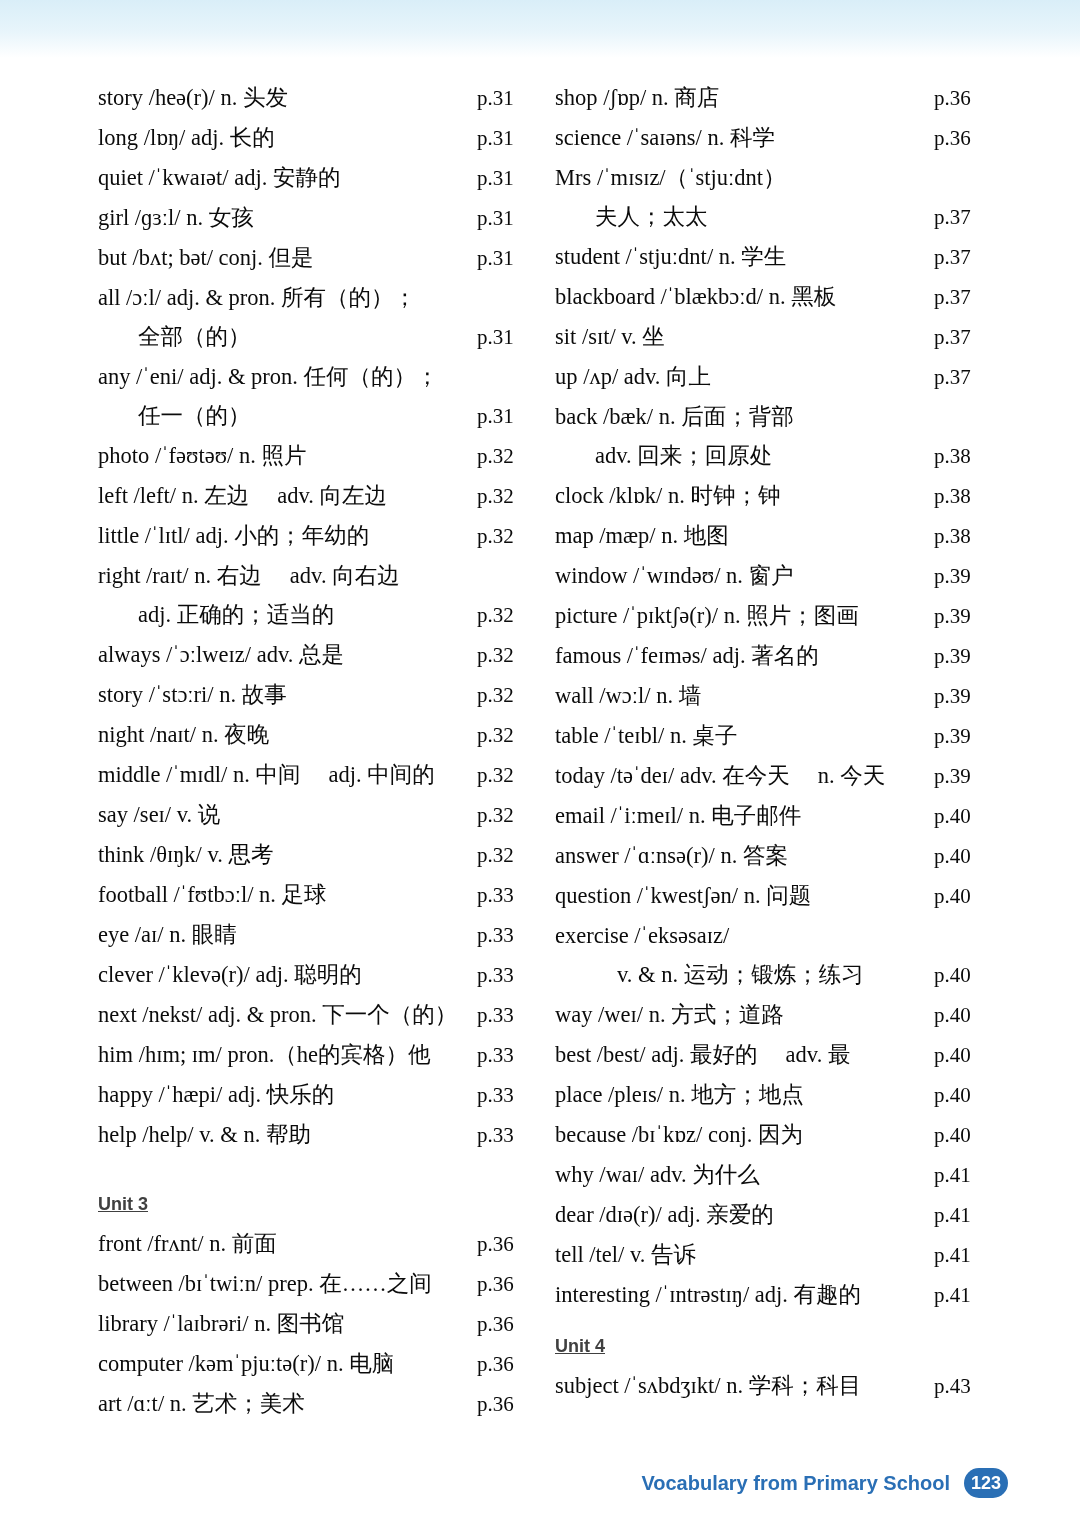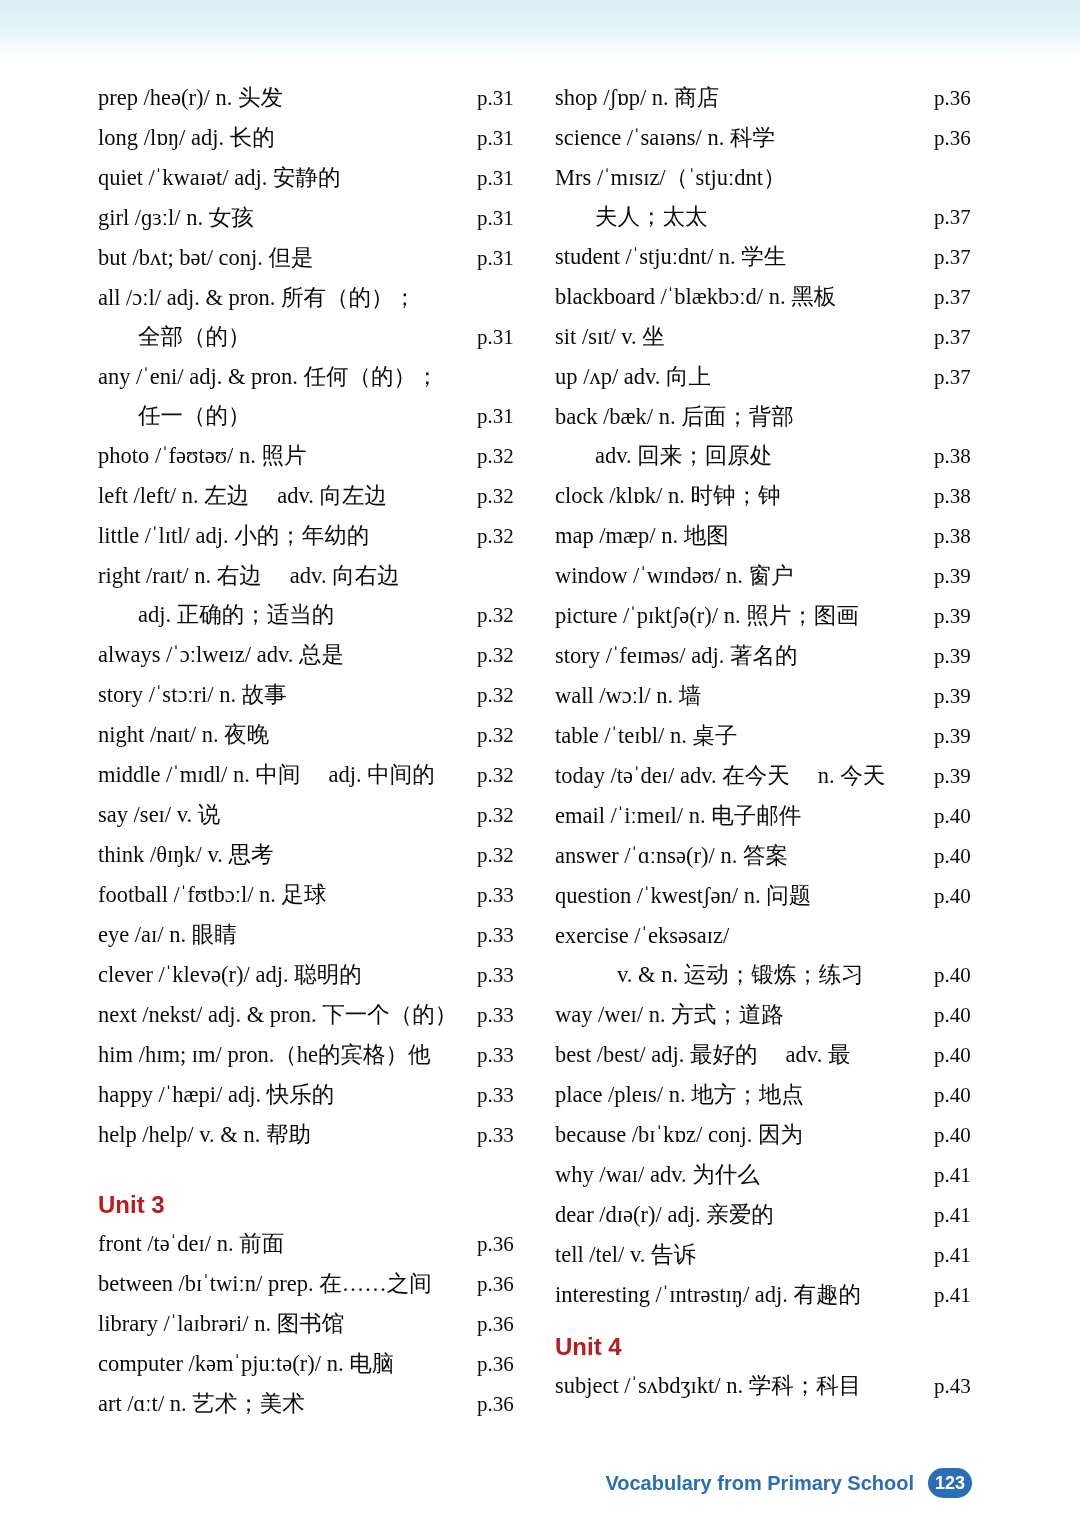--- a/index.html
+++ b/index.html
@@ -60,35 +60,36 @@
     flex: 0 0 66px;
     margin-left: 8px;
   }
   .col-left .pg { margin-left: 16px; }
   .indent { padding-left: 40px; }
   .indent2 { padding-left: 62px; }
 
   .unit-head {
     font-family: "Liberation Sans", sans-serif;
     font-weight: bold;
-    font-size: 24px;
-    color: #b91c1c;
+    font-size: 18px;
+    color: #404040;
     height: 39px;
     line-height: 39px;
+    text-decoration: underline;
   }
   .spacer-lg { height: 30px; }
   .spacer-sm { height: 12px; }
 
   .footer {
     position: absolute;
     left: 0;
     bottom: 26px;
     width: 1080px;
     text-align: right;
-    padding-right: 108px;
+    padding-right: 72px;
     box-sizing: border-box;
   }
   .footer-text {
     font-family: "Liberation Sans", sans-serif;
     font-weight: bold;
     font-size: 20px;
     color: #2a6fb5;
     vertical-align: middle;
   }
   .page-badge {
@@ -109,21 +110,21 @@
 </style>
 </head>
 <body>
 
 <div class="page">
   <div class="top-band"></div>
 
   <div class="columns">
     <div class="col col-left" id="col-left">
         <div class="entry">
-          <span class="txt">prep /heə(r)/ n. 头发</span>
+          <span class="txt">story /heə(r)/ n. 头发</span>
           <span class="pg">p.31</span>
         </div>
         <div class="entry">
           <span class="txt">long /lɒŋ/ adj. 长的</span>
           <span class="pg">p.31</span>
         </div>
         <div class="entry">
           <span class="txt">quiet /ˈkwaɪət/ adj. 安静的</span>
           <span class="pg">p.31</span>
         </div>
@@ -219,21 +220,21 @@
           <span class="txt">happy /ˈhæpi/ adj. 快乐的</span>
           <span class="pg">p.33</span>
         </div>
         <div class="entry">
           <span class="txt">help /help/ v. &amp; n. 帮助</span>
           <span class="pg">p.33</span>
         </div>
         <div class="spacer-lg"></div>
         <div class="unit-head">Unit 3</div>
         <div class="entry">
-          <span class="txt">front /təˈdeɪ/ n. 前面</span>
+          <span class="txt">front /frʌnt/ n. 前面</span>
           <span class="pg">p.36</span>
         </div>
         <div class="entry">
           <span class="txt">between /bɪˈtwiːn/ prep. 在……之间</span>
           <span class="pg">p.36</span>
         </div>
         <div class="entry">
           <span class="txt">library /ˈlaɪbrəri/ n. 图书馆</span>
           <span class="pg">p.36</span>
         </div>
@@ -297,21 +298,21 @@
         </div>
         <div class="entry">
           <span class="txt">window /ˈwɪndəʊ/ n. 窗户</span>
           <span class="pg">p.39</span>
         </div>
         <div class="entry">
           <span class="txt">picture /ˈpɪktʃə(r)/ n. 照片；图画</span>
           <span class="pg">p.39</span>
         </div>
         <div class="entry">
-          <span class="txt">story /ˈfeɪməs/ adj. 著名的</span>
+          <span class="txt">famous /ˈfeɪməs/ adj. 著名的</span>
           <span class="pg">p.39</span>
         </div>
         <div class="entry">
           <span class="txt">wall /wɔːl/ n. 墙</span>
           <span class="pg">p.39</span>
         </div>
         <div class="entry">
           <span class="txt">table /ˈteɪbl/ n. 桌子</span>
           <span class="pg">p.39</span>
         </div>

